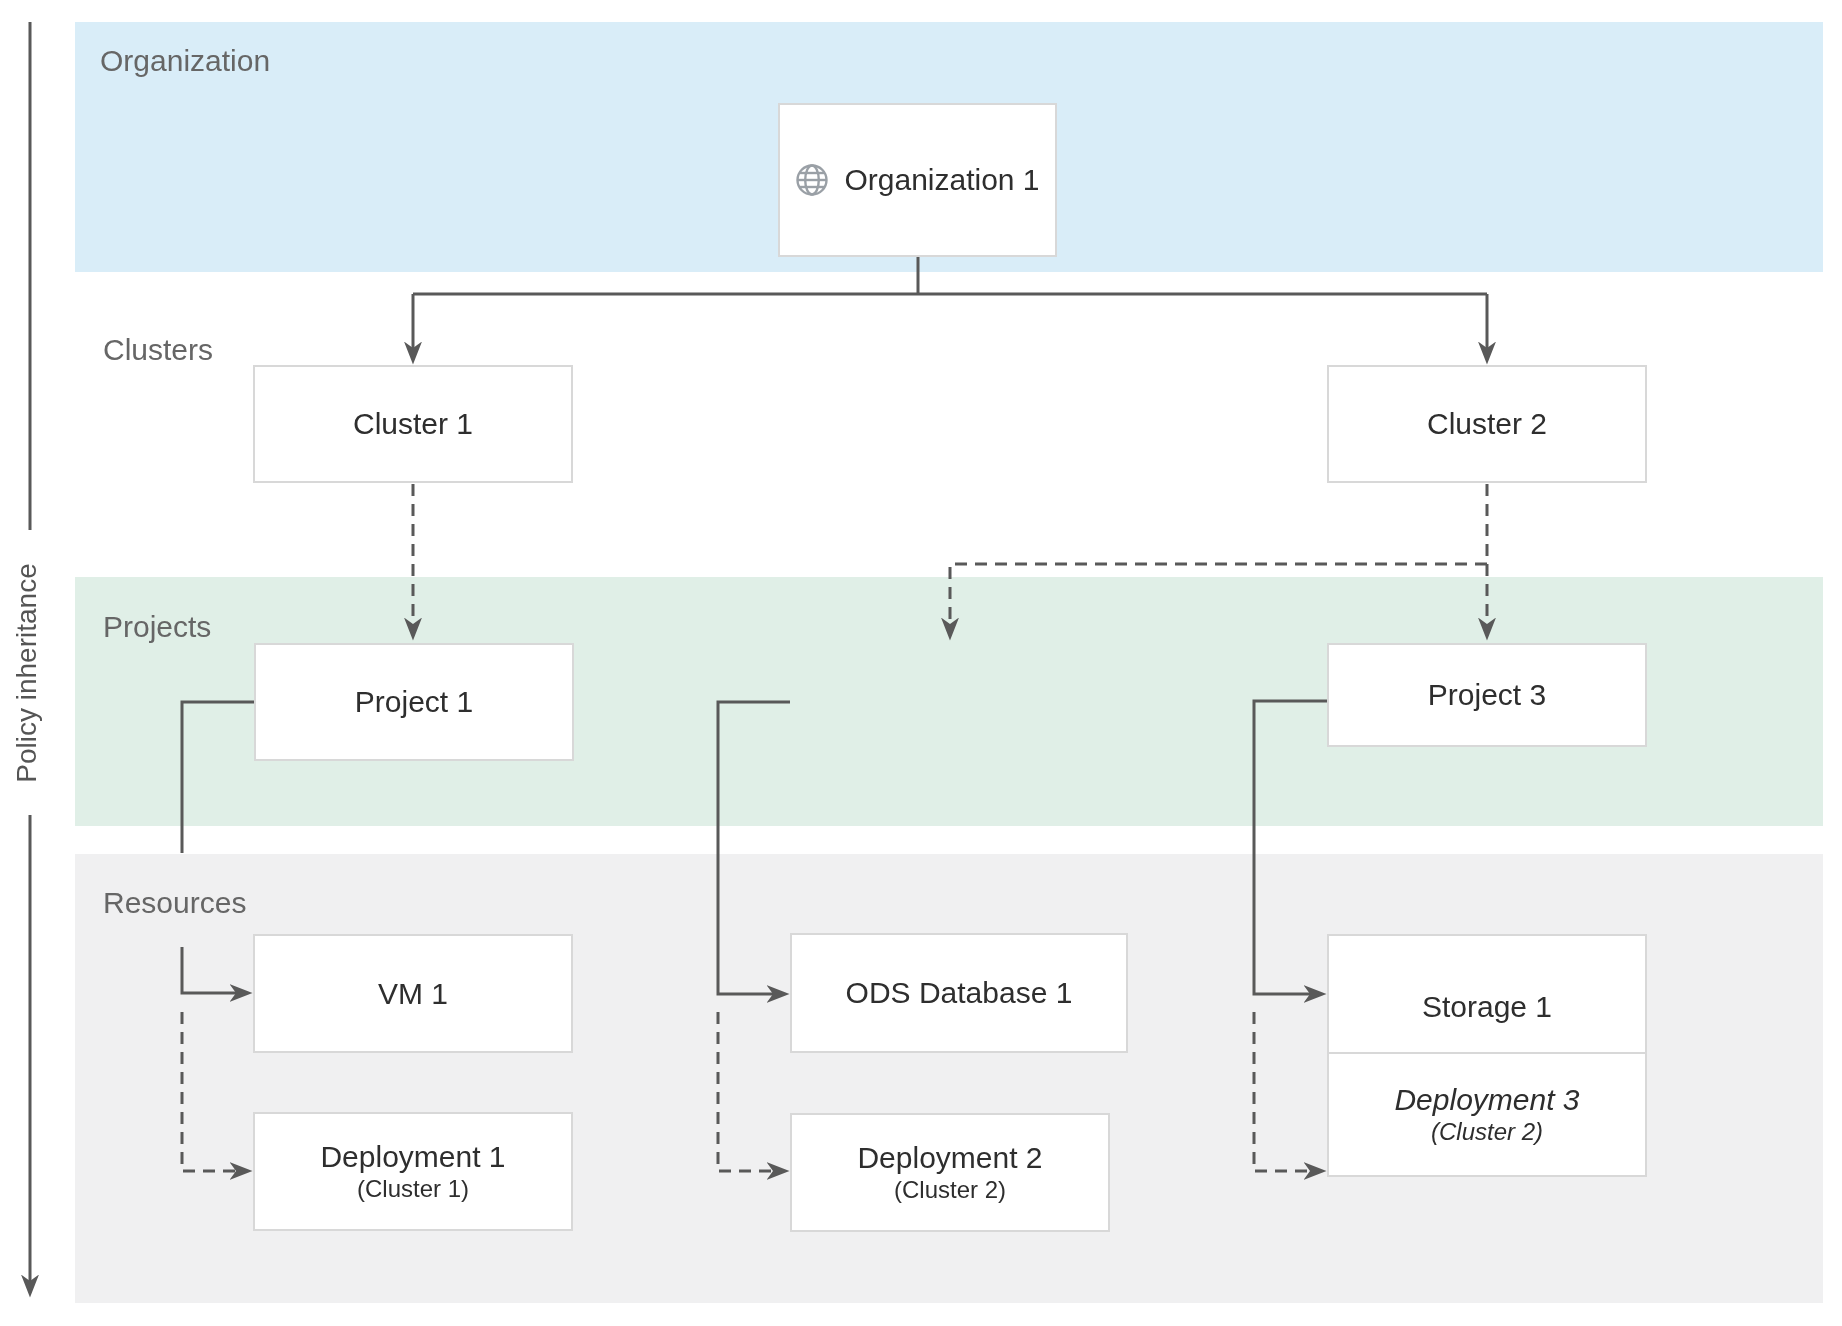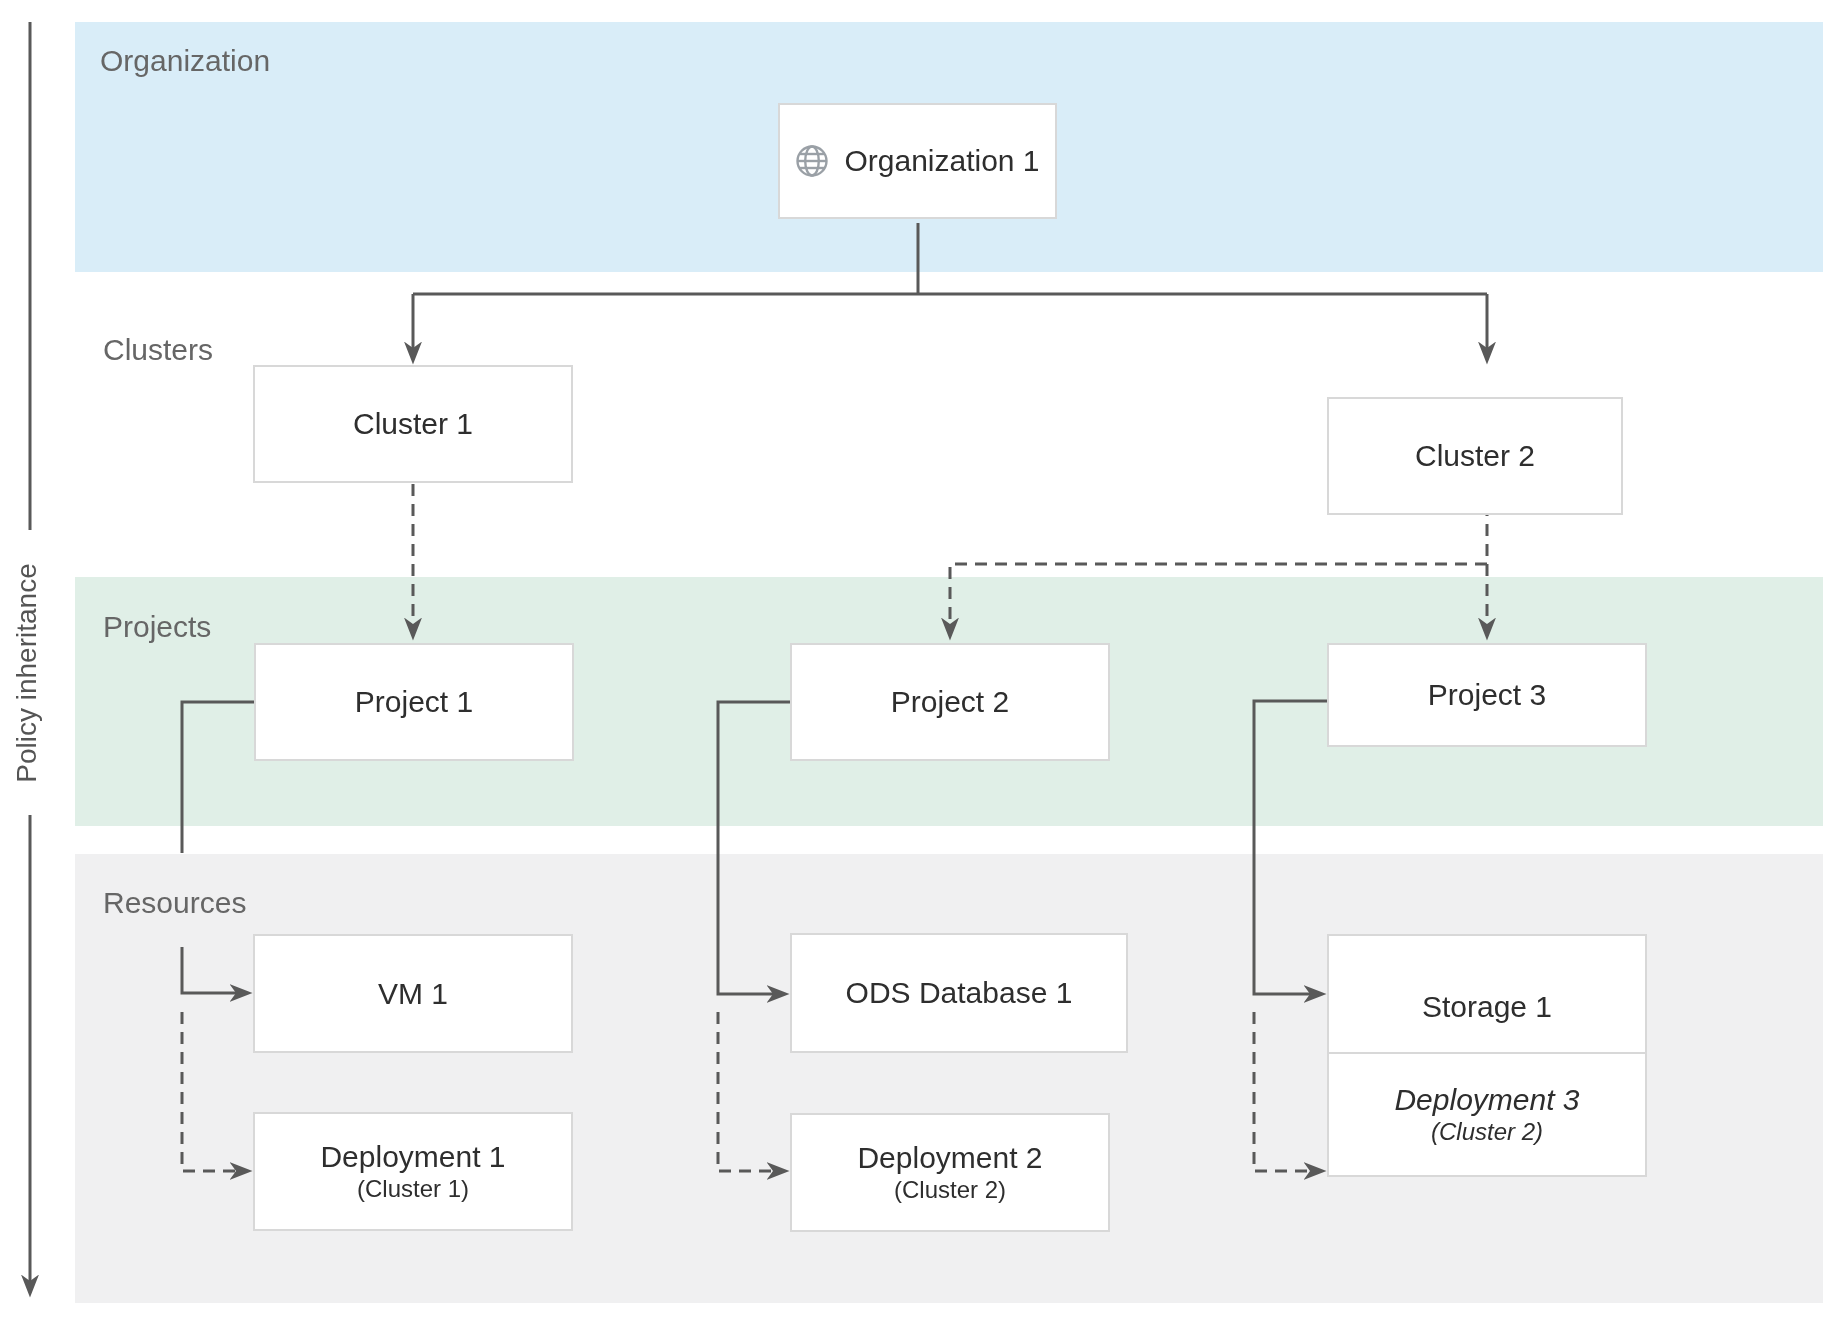--- a/index.html
+++ b/index.html
@@ -63,24 +63,24 @@
     background: #ffffff;
     border: 2px solid #d8d8d8;
     display: flex;
     align-items: center;
     justify-content: center;
     font-size: 30px;
     color: #2e2e2e;
     z-index: 4;
     text-align: center;
   }
-  .node-org { left: 778px; top: 103px; width: 279px; height: 116px; gap: 15px; }
+  .node-org { left: 778px; top: 103px; width: 279px; height: 154px; gap: 15px; }
 
   .node-cluster1 { left: 253px;  top: 365px; width: 320px; height: 118px; }
-  .node-cluster2 { left: 1327px; top: 365px; width: 296px; height: 118px; margin-top: 32px; }
+  .node-cluster2 { left: 1327px; top: 365px; width: 320px; height: 118px; }
 
   .node-project1 { left: 254px;  top: 643px; width: 320px; height: 118px; justify-content: center; }
   .node-project2 { left: 790px;  top: 643px; width: 320px; height: 118px; }
   .node-project3 { left: 1327px; top: 643px; width: 320px; height: 104px; }
 
   .node-vm1      { left: 253px;  top: 934px; width: 320px; height: 119px; }
   .node-ods1     { left: 790px;  top: 933px; width: 338px; height: 120px; }
   .node-storage1 { left: 1327px; top: 934px; width: 320px; height: 146px; }
 
   .node-dep {
@@ -178,23 +178,20 @@
   <div class="node node-cluster1">
     <span>Cluster 1</span>
   </div>
   <div class="node node-cluster2">
     <span>Cluster 2</span>
   </div>
 
   <div class="node node-project1">
     <span>Project 1</span>
   </div>
-  <div class="node node-project2">
-    <span>Project 2</span>
-  </div>
   <div class="node node-project3">
     <span>Project 3</span>
   </div>
 
   <div class="node node-vm1">
     <span>VM 1</span>
   </div>
   <div class="node node-ods1">
     <span>ODS Database 1</span>
   </div>

